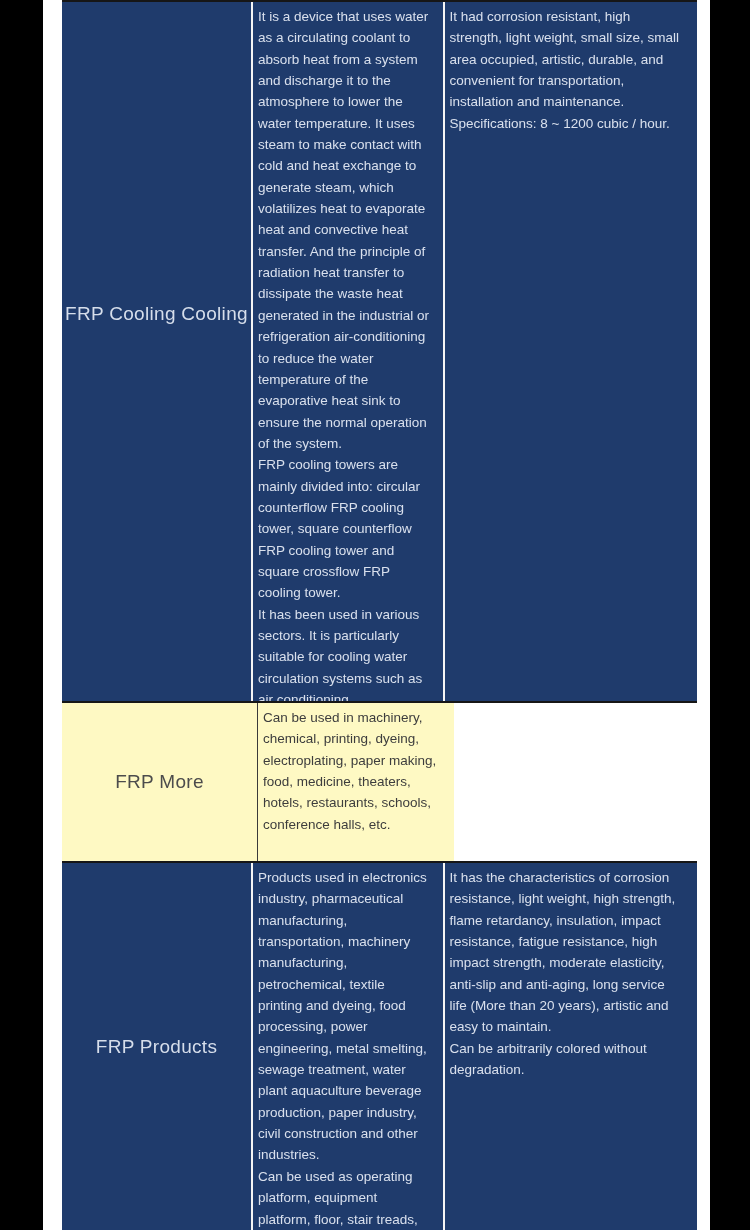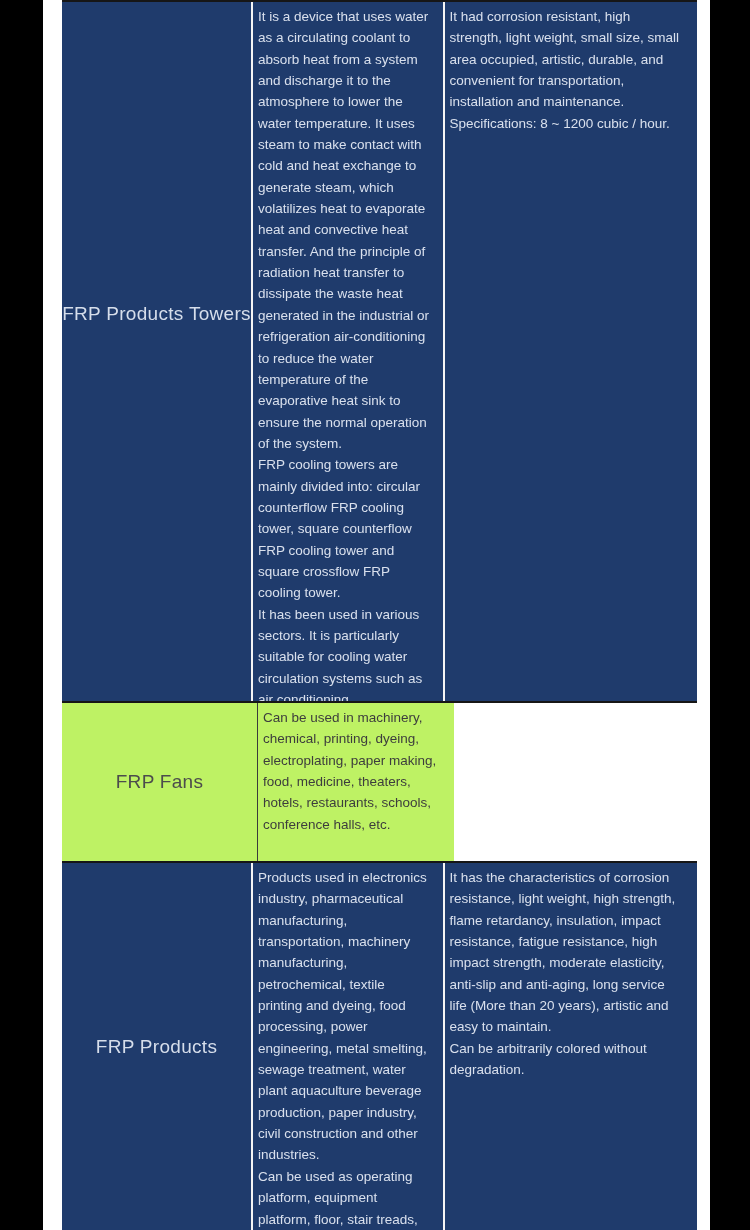--- a/index.html
+++ b/index.html
@@ -51,44 +51,44 @@
     font-size: 13.5px;
     line-height: 21.35px;
     white-space: pre-line;
     padding: 4px 12px 4px 5px;
   }
   .desc-cell { width: 197px; }
   .feat-cell { width: 262px; }
   .theme-blue .cell { background: #1f3b6c; color: #d9e0ed; }
   .theme-blue .body-cell { border-left: 2px solid #f5f5f5; }
   .theme-blue .name-cell { color: #d6deeb; }
-  .theme-light .cell { background: #bef264; color: #3d3d3d; }
+  .theme-light .cell { background: #fef9c3; color: #3d3d3d; }
   .theme-light .body-cell { border-left: 1px solid #3a3a3a; }
   .theme-light .name-cell { color: #4c4c4c; }
   .shift-up { padding-bottom: 76px; }
 </style>
 </head>
 <body>
 
 <div class="page">
   <div class="ptable">
 
     <div class="row row-1 theme-blue">
       <div class="cell name-cell shift-up">
-        <span>FRP Products Towers</span>
+        <span>FRP Cooling Cooling</span>
       </div>
       <div class="cell body-cell desc-cell">It is a device that uses water as a circulating coolant to absorb heat from a system and discharge it to the atmosphere to lower the water temperature. It uses steam to make contact with cold and heat exchange to generate steam, which volatilizes heat to evaporate heat and convective heat transfer. And the principle of radiation heat transfer to dissipate the waste heat generated in the industrial or refrigeration air-conditioning to reduce the water temperature of the evaporative heat sink to ensure the normal operation of the system.
 FRP cooling towers are mainly divided into: circular counterflow FRP cooling tower, square counterflow FRP cooling tower and square crossflow FRP cooling tower.
 It has been used in various sectors. It is particularly suitable for cooling water circulation systems such as air conditioning, refrigeration, air compressor stations, heating furnaces and condensation processes.</div>
       <div class="cell body-cell feat-cell">It had corrosion resistant, high strength, light weight, small size, small area occupied, artistic, durable, and convenient for transportation, installation and maintenance. Specifications: 8 ~ 1200 cubic / hour.</div>
     </div>
 
     <div class="row row-2 theme-light">
       <div class="cell name-cell">
-        <span>FRP Fans</span>
+        <span>FRP More</span>
       </div>
       <div class="cell body-cell desc-cell">Can be used in machinery, chemical, printing, dyeing, electroplating, paper making, food, medicine, theaters, hotels, restaurants, schools, conference halls, etc.</div>
     </div>
 
     <div class="row row-3 theme-blue">
       <div class="cell name-cell">
         <span>FRP Products</span>
       </div>
       <div class="cell body-cell desc-cell">Products used in electronics industry, pharmaceutical manufacturing, transportation, machinery manufacturing, petrochemical, textile printing and dyeing, food processing, power engineering, metal smelting, sewage treatment, water plant aquaculture beverage production, paper industry, civil construction and other industries.
 Can be used as operating platform, equipment platform, floor, stair treads, fences, decorative grilles, ditch cover, ship deck, car wash grille, etc.</div>

